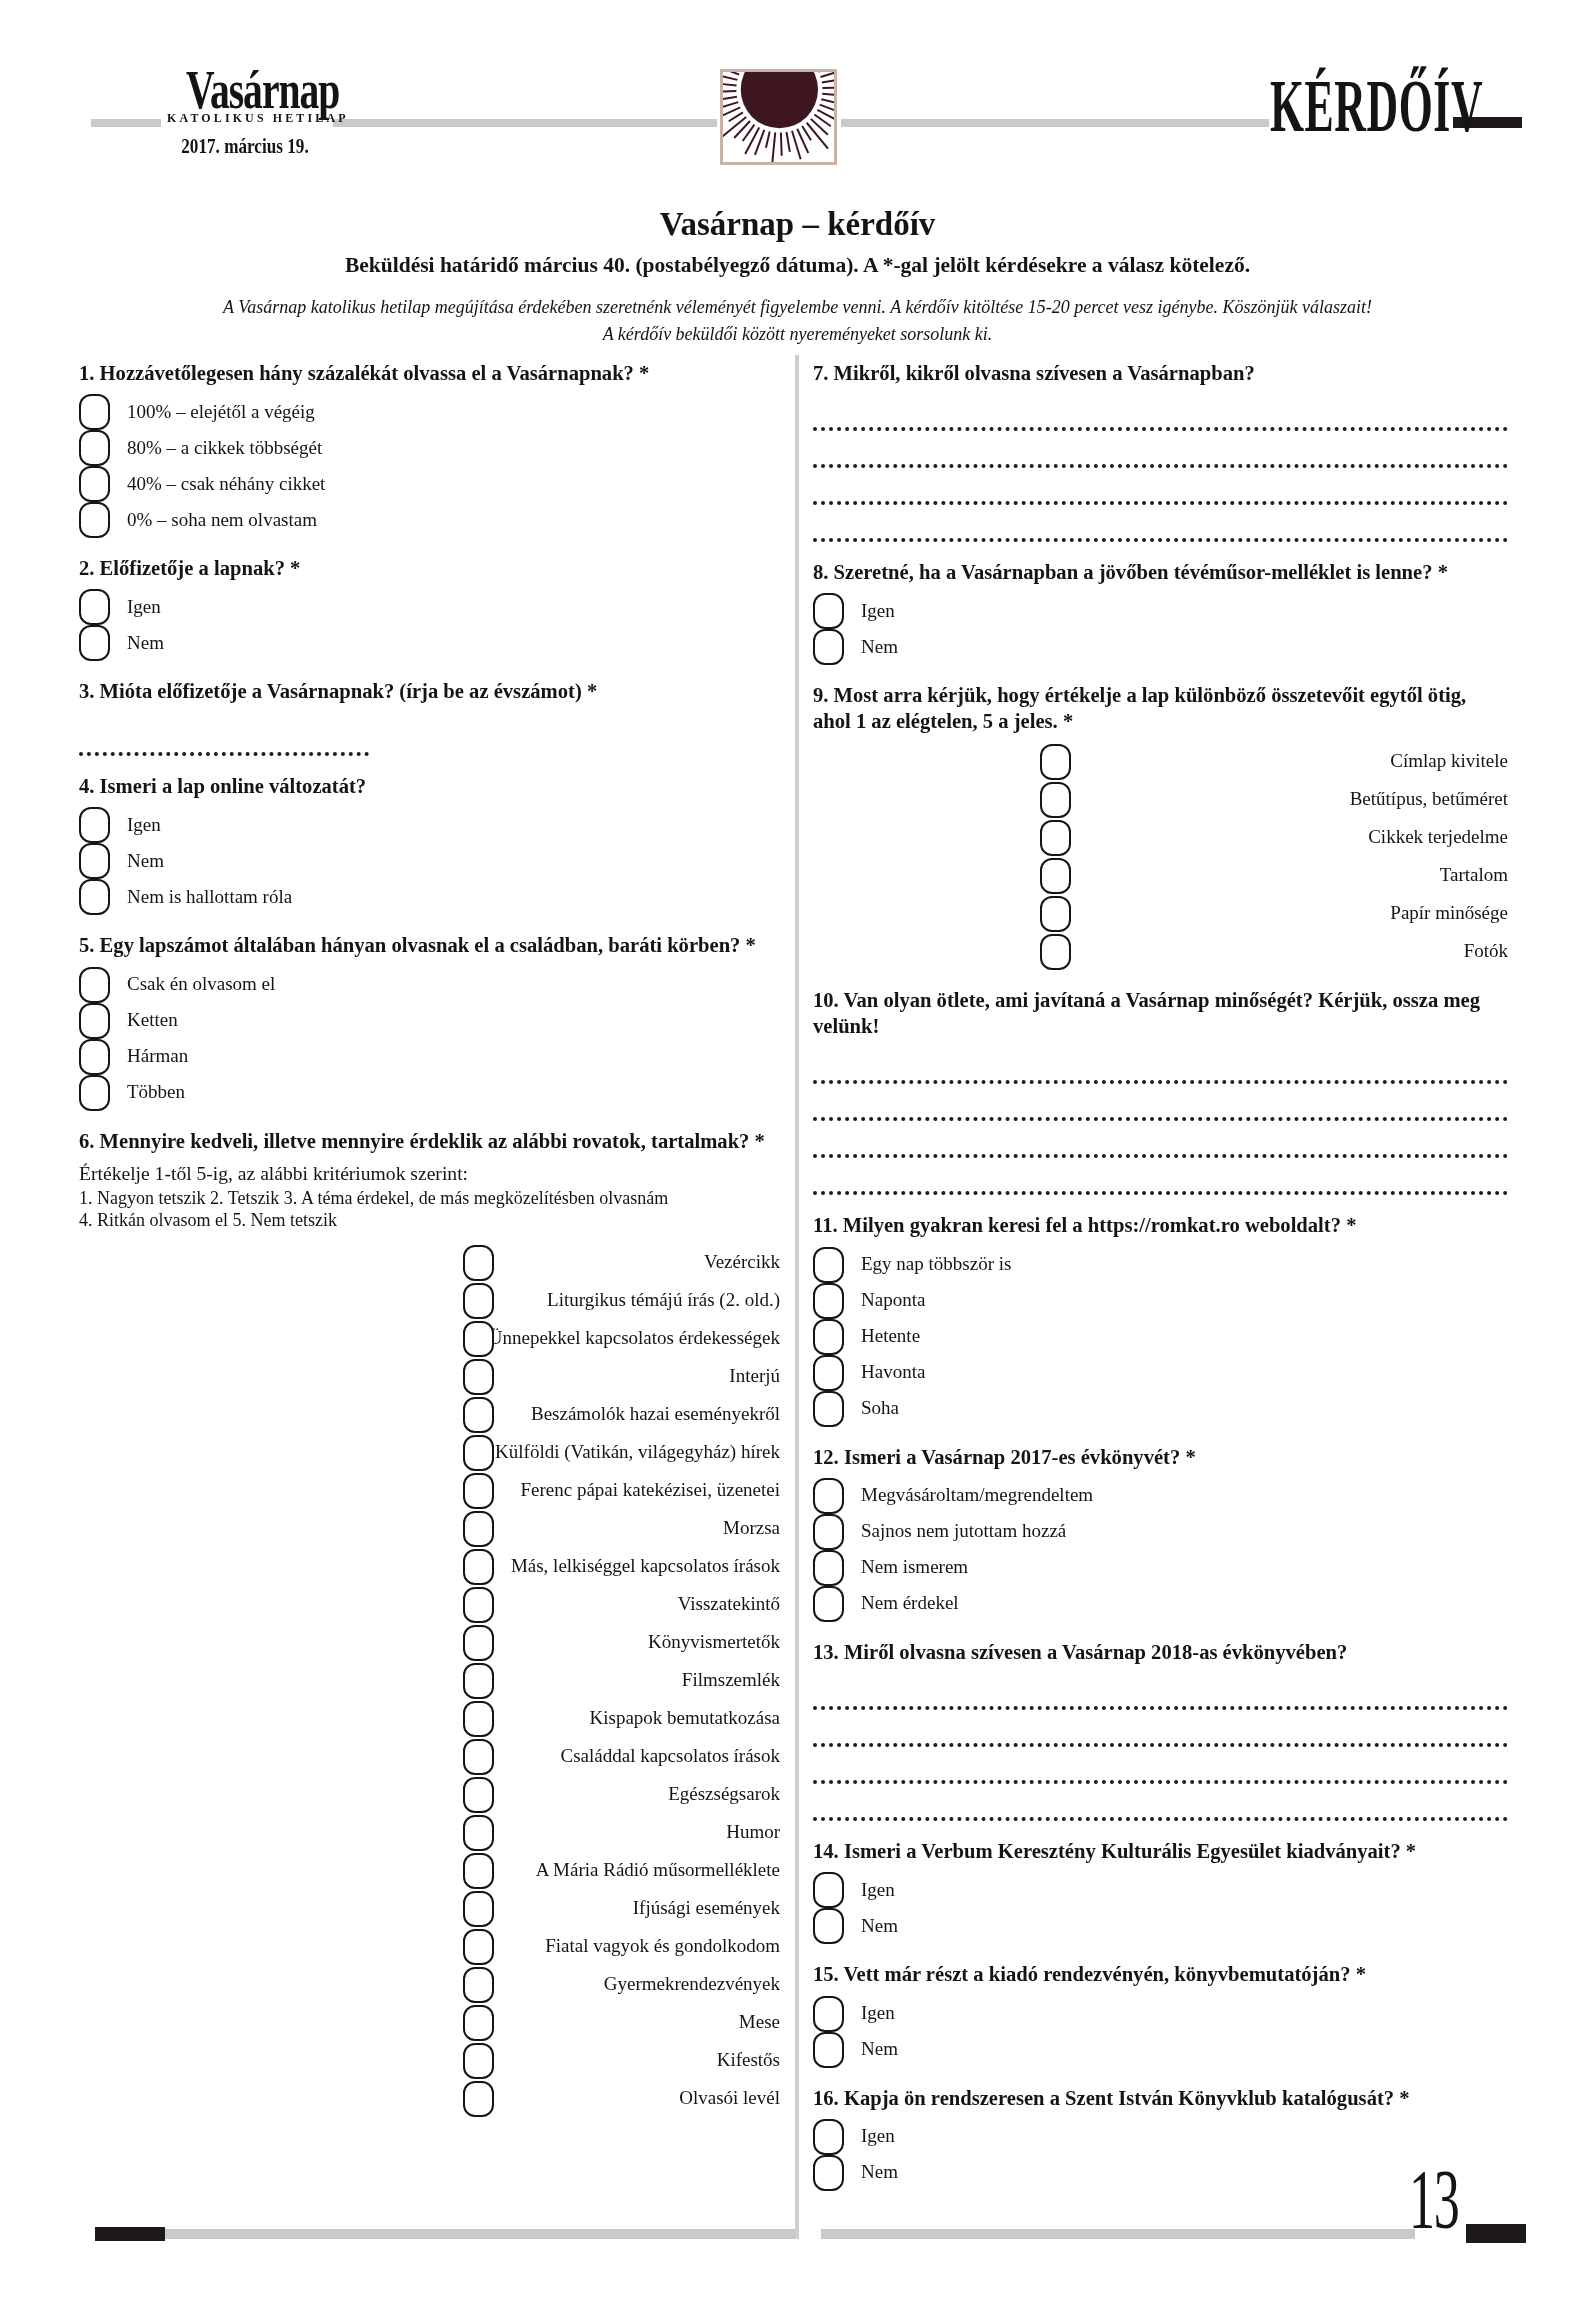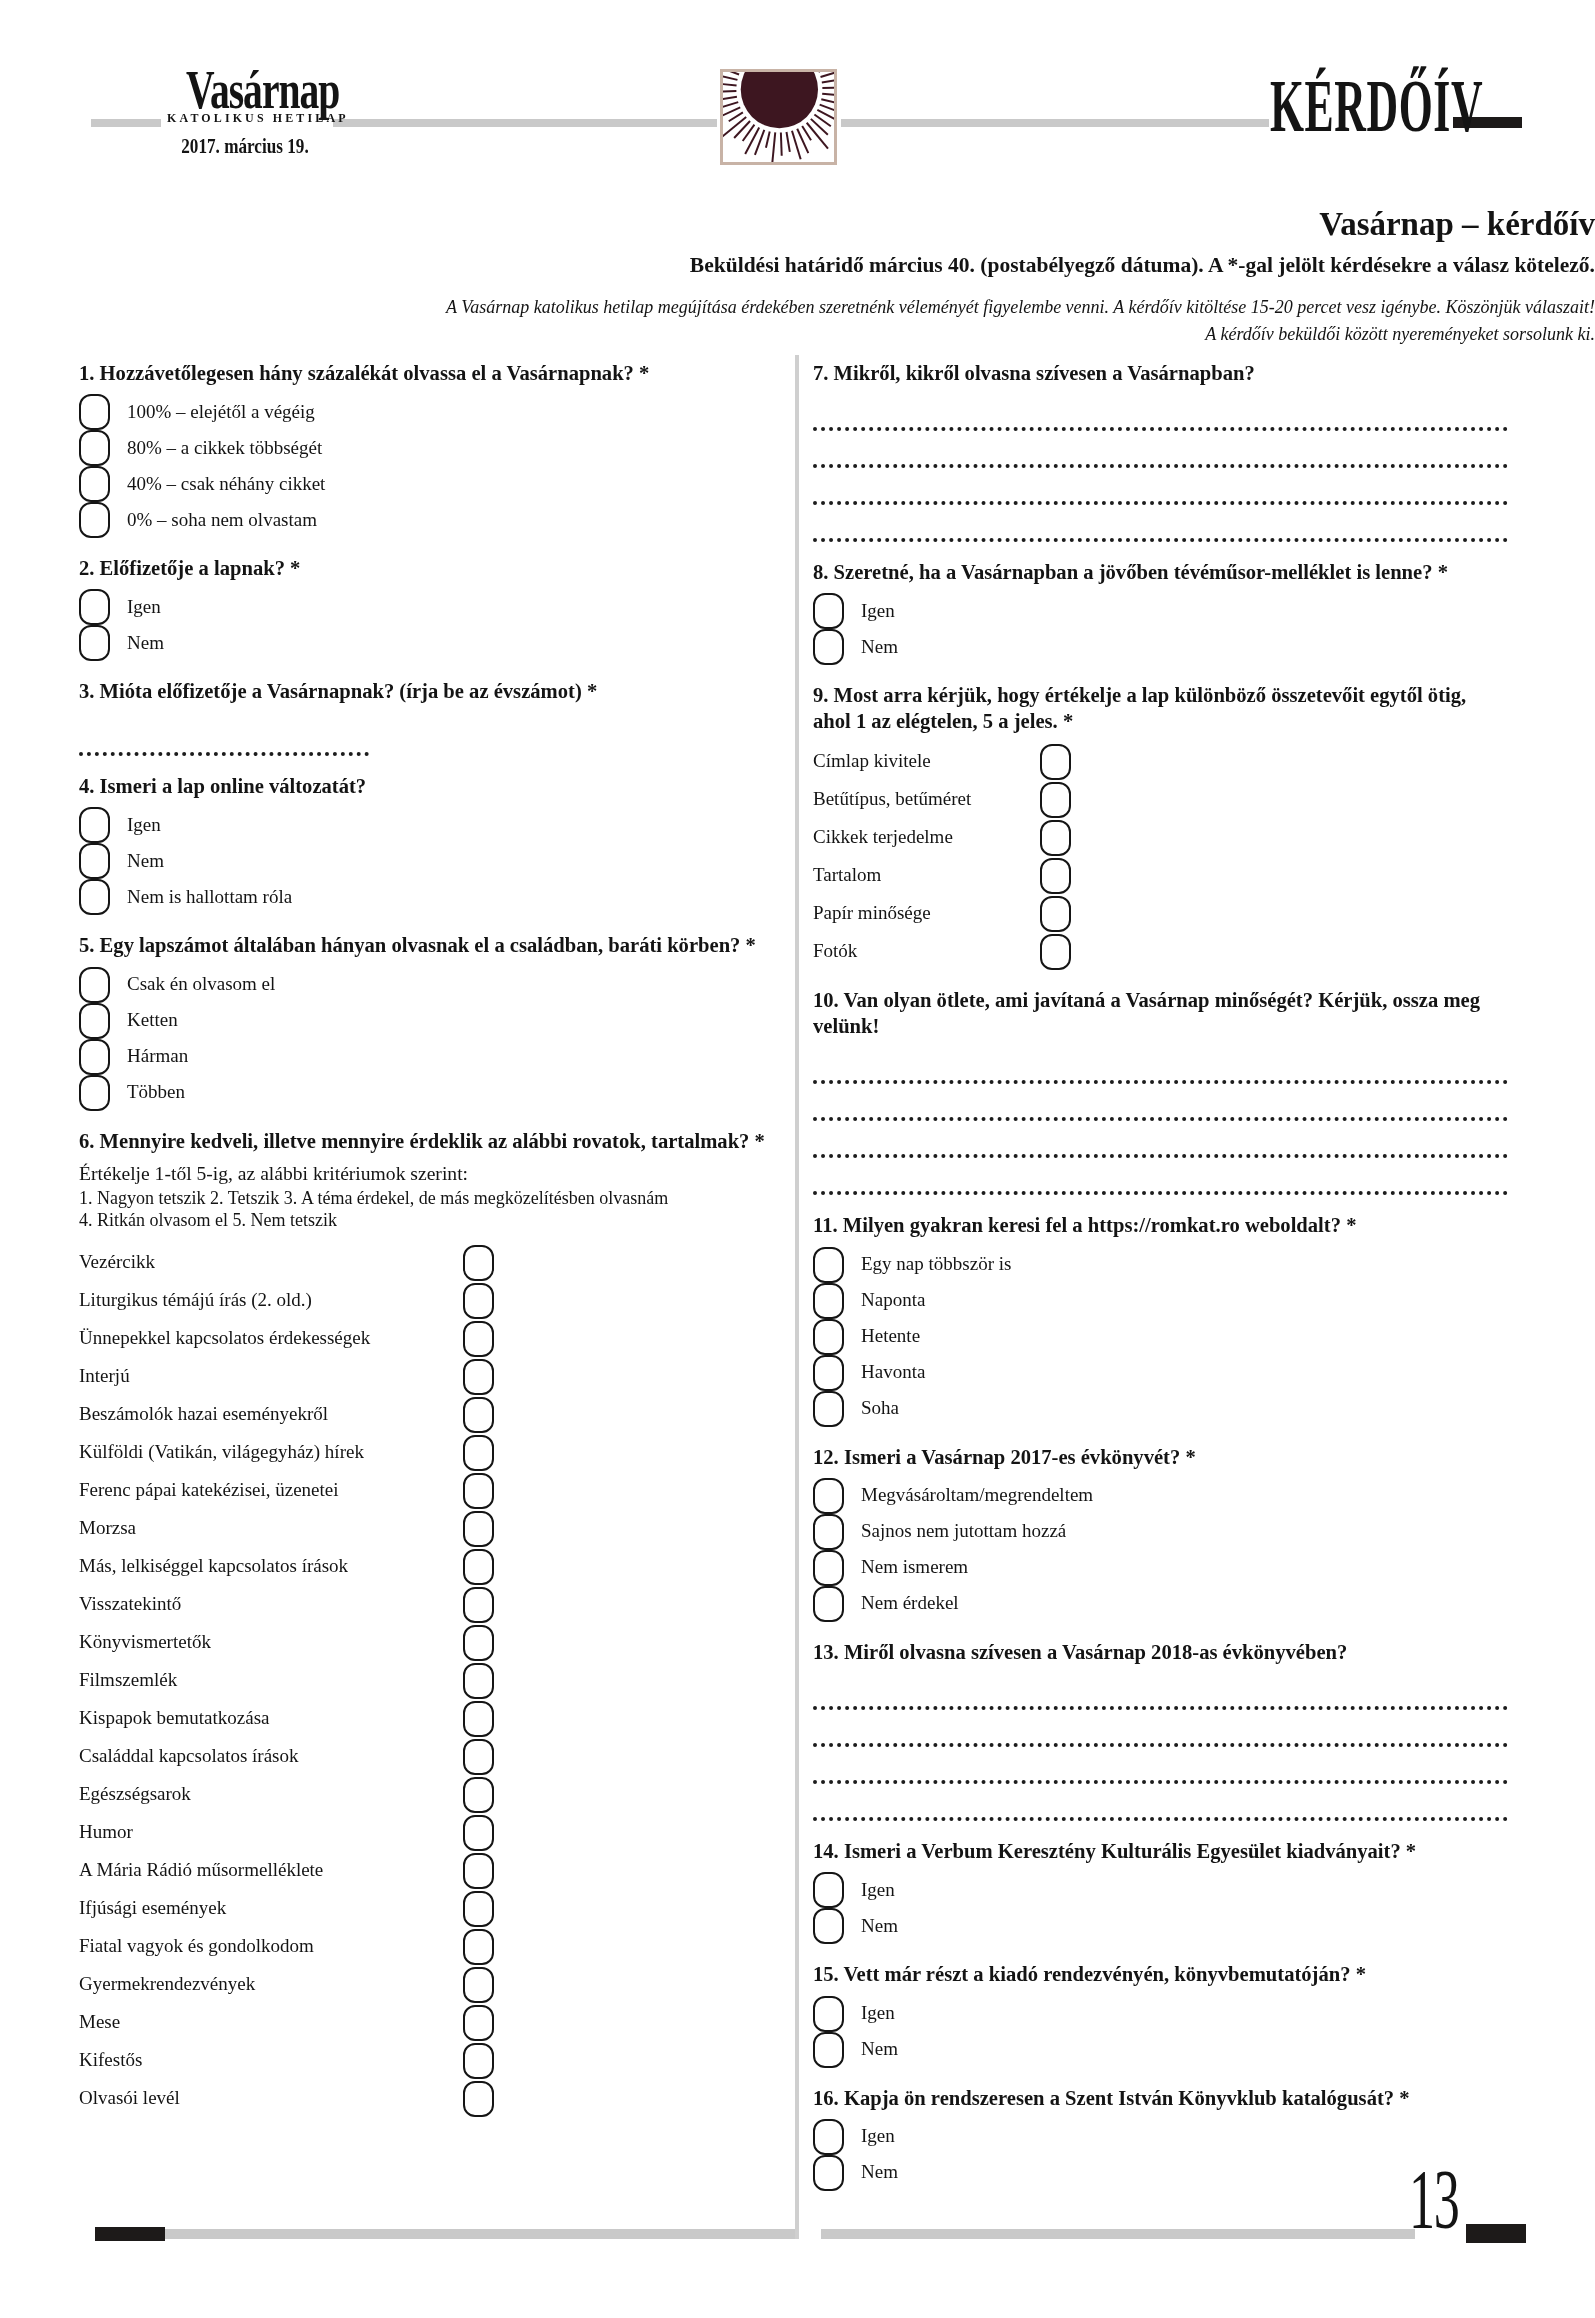--- a/index.html
+++ b/index.html
@@ -34,41 +34,41 @@
     position:absolute;left:720px;top:69px;width:117px;height:96px;
     border:3.7px solid var(--tan,#c8b3a6);background:#fff;box-sizing:border-box;
   }
   .sun-box svg{display:block;width:100%;height:100%;}
   .section-label{
     position:absolute;left:1270px;top:70px;
     font-size:73px;font-weight:bold;line-height:1;white-space:nowrap;letter-spacing:0.9px;
     transform:scaleX(0.60);transform-origin:left center;
   }
   
-  .intro{position:absolute;left:0;top:206px;width:1595px;text-align:right;}
+  .intro{position:absolute;left:0;top:206px;width:1595px;text-align:center;}
   .intro-title{font-size:33px;font-weight:bold;line-height:1.1;white-space:nowrap;}
   .intro-deadline{font-size:21.5px;font-weight:bold;margin-top:10.3px;white-space:nowrap;}
   .intro-note{font-size:18px;font-style:italic;margin-top:2.8px;line-height:1.35;white-space:nowrap;}
   .intro-note.first{margin-top:17px;}
   
   .col{position:absolute;top:361px;}
   .col-left{left:79px;width:701px;}
   .col-right{left:813px;width:695px;}
   .col-divider{position:absolute;left:795px;top:355px;width:4.2px;height:1884px;background:#cfcfcf;}
   .q{margin-bottom:18px;}
   .q-title{font-weight:bold;font-size:20.6px;line-height:1.25;margin-bottom:7.5px;}
   .q-sub{font-size:19.6px;line-height:1.25;margin:0.9px 0 1.9px;}
   .q-crit{font-size:18px;line-height:1.22;}
   .opt{display:flex;align-items:center;height:36px;}
   .cb{
     width:31px;height:36px;border:2.8px solid #151515;border-radius:12px;
     background:#fff;box-sizing:border-box;flex:none;
   }
   .opt .opt-label{font-size:19px;margin-left:17px;line-height:1.1;}
-  .rate-row{position:relative;height:38px;display:flex;align-items:center;}
+  .rate-row{position:relative;height:38px;display:flex;align-items:center;justify-content:flex-end;}
   .rate-row .rate-label{font-size:19px;line-height:1.1;}
   .rate-row .cb{position:absolute;top:1.4px;}
   .write-group{margin-top:7.5px;}
   .dotline{height:33px;border-bottom:4.2px dotted #1c1c1c;}
   
   .ftr-black-left{position:absolute;left:95px;top:2227px;width:70px;height:14px;background:#1d1a19;}
   .ftr-gray-left{position:absolute;left:165px;top:2229px;width:630px;height:10.3px;background:var(--bar-gray,#c9c9c9);}
   .ftr-gray-right{position:absolute;left:821px;top:2229px;width:594px;height:10.3px;background:var(--bar-gray,#c9c9c9);}
   .page-number{
     position:absolute;left:1409px;top:2158px;font-size:84px;line-height:1;font-weight:normal;

